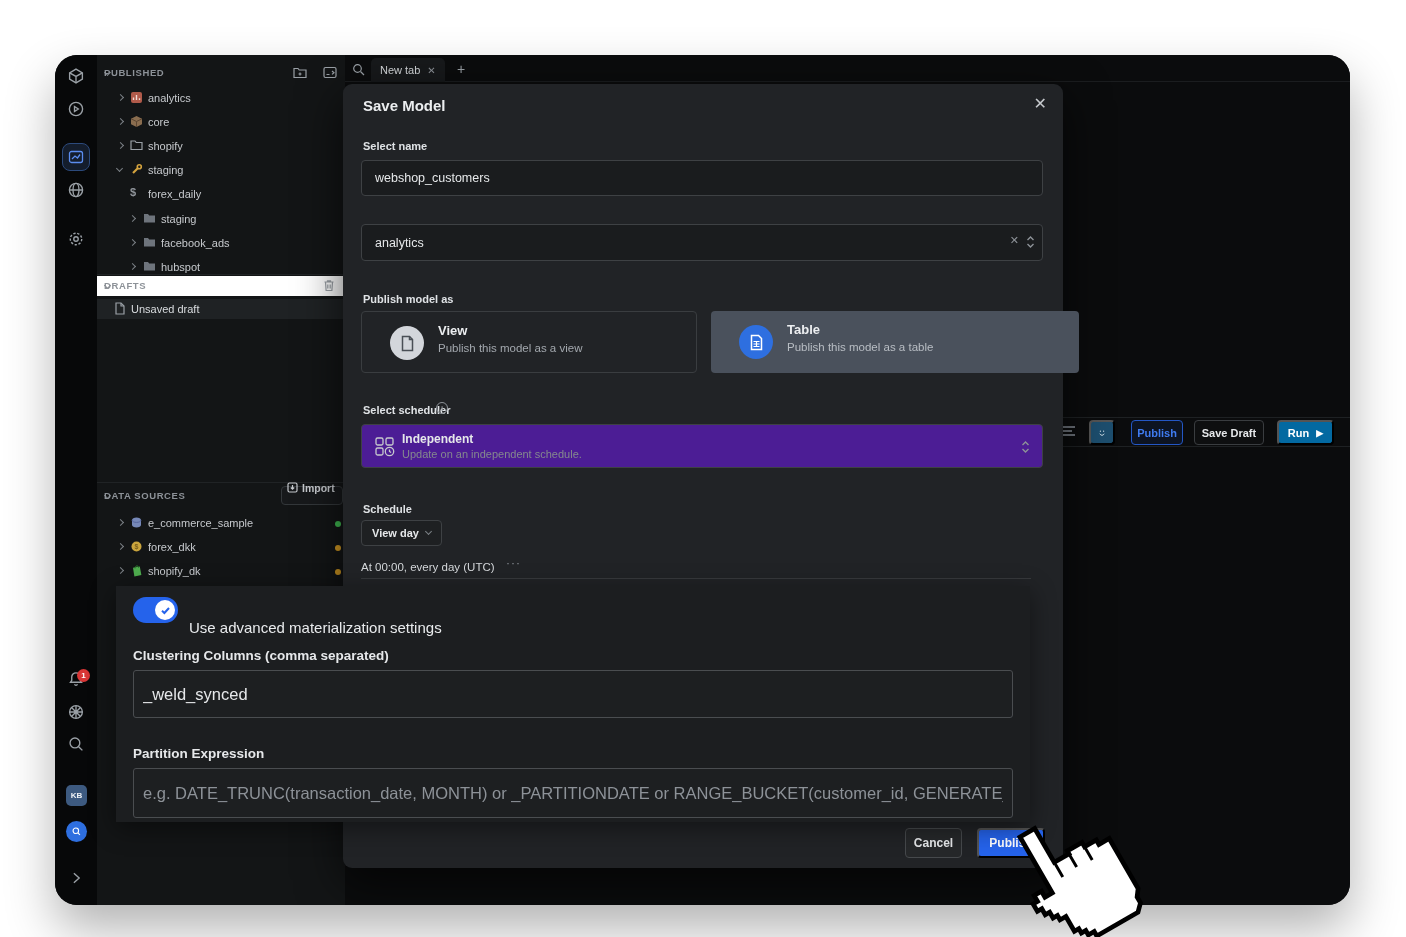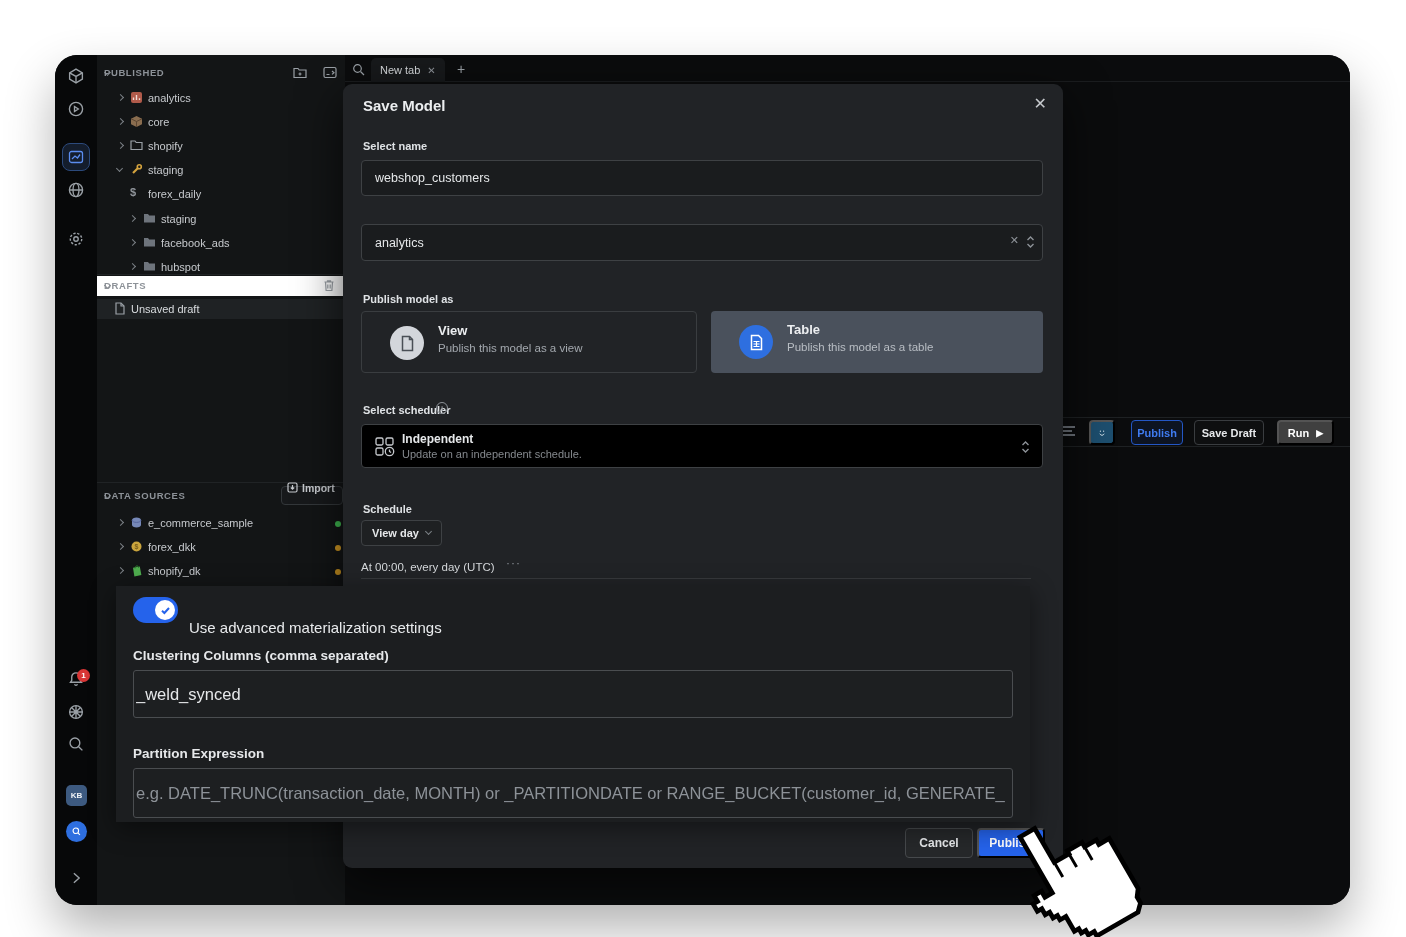--- a/index.html
+++ b/index.html
@@ -47,59 +47,59 @@
   .plus-tab{position:absolute;left:112px;top:7px;color:#9aa0a6;font-size:14px;line-height:14px;}
   .toolbar{position:absolute;left:716px;top:362px;width:289px;height:30px;border-top:1px solid #1e2123;border-bottom:1px solid #1e2123;}
   .tbtn{position:absolute;top:2px;height:25px;border-radius:4px;font-size:11px;font-weight:bold;display:flex;align-items:center;justify-content:center;}
   .lines-ic{position:absolute;left:2px;top:8px;width:12px;height:11px;}
   .lines-ic i{display:block;height:1.5px;background:#6e747c;margin-bottom:2.5px;}
   .lines-ic i:nth-child(1){width:12px}.lines-ic i:nth-child(2){width:9px}.lines-ic i:nth-child(3){width:12px}
   .ai-btn{left:28px;width:26px;background:#1d4e6e;}
   .ai-btn svg{width:14px;height:14px;stroke:#e8f2f8;fill:none;stroke-width:1.6;}
   .pub-ghost{left:70px;width:52px;background:#0d1422;border:1px solid #2457c5;color:#3f7bf0;}
   .savedraft{left:133px;width:70px;background:#0e0f10;border:1px solid #3a3d40;color:#e6e8ea;}
-  .run{left:216px;width:57px;background:#404040;color:#fff;gap:7px;}
+  .run{left:216px;width:57px;background:#0369a1;color:#fff;gap:7px;}
 
   
   .modal{position:absolute;left:288px;top:29px;width:720px;height:784px;background:#212326;border-radius:9px;box-shadow:0 14px 46px rgba(0,0,0,.65);z-index:5;}
   .m-title{position:absolute;left:20px;top:13px;font-size:15px;font-weight:bold;color:#eceef0;}
   .m-close{position:absolute;right:16px;top:10px;color:#c6c9cd;font-size:16px;}
   .m-lbl{position:absolute;font-size:11px;font-weight:bold;color:#dfe2e5;}
   .m-input{position:absolute;left:18px;width:682px;height:36px;background:#1a1c1e;border:1px solid #3e4144;border-radius:4px;color:#e6e8ea;font-size:12.5px;padding:0 13px;outline:none;}
   .sel-icons{position:absolute;right:30px;top:150px;color:#8d9298;font-size:11px;}
   .updown{position:absolute;width:9px;height:14px;}
   .updown svg{display:block;width:9px;height:14px;stroke:#8d9298;fill:none;stroke-width:1.4;}
   .card{position:absolute;top:227px;height:62px;border-radius:4px;}
   .card.view{left:18px;width:336px;background:#212326;border:1px solid #3a3d40;}
-  .card.table{left:368px;width:332px;background:#4a515c;}
+  .card.table{left:368px;width:368px;background:#4a515c;}
   .card .circ{position:absolute;left:28px;top:14px;width:34px;height:34px;border-radius:17px;display:flex;align-items:center;justify-content:center;}
   .card.view .circ{background:#d3d6db;}
   .card.table .circ{background:#2e6fe0;}
   .card .ct{position:absolute;left:76px;top:11px;font-size:13px;font-weight:bold;color:#eceef0;}
   .card .cd{position:absolute;left:76px;top:30px;font-size:11.5px;color:#b9bec4;}
   .card.view .cd{color:#a3a8ae;}
-  .sched-box{position:absolute;left:18px;top:340px;width:682px;height:44px;border:1px solid #3e4144;border-radius:4px;background:#000000;}
+  .sched-box{position:absolute;left:18px;top:340px;width:682px;height:44px;border:1px solid #3e4144;border-radius:4px;background:#4c1d95;}
   .sched-box .st{position:absolute;left:40px;top:7px;font-size:12px;font-weight:bold;color:#e6e8ea;}
   .sched-box .sd{position:absolute;left:40px;top:23px;font-size:11px;color:#85898e;}
   .everyday{position:absolute;left:18px;top:436px;height:26px;border:1px solid #3e4144;border-radius:4px;color:#e6e8ea;font-size:11px;font-weight:bold;display:flex;align-items:center;gap:7px;padding:0 10px;background:#1e2022;}
   .cron{position:absolute;left:18px;top:477px;font-size:11.5px;color:#d5d8db;}
   .cron-more{position:absolute;left:163px;top:472px;color:#8d9298;font-size:12px;letter-spacing:1px;}
   .m-div{position:absolute;left:18px;top:494px;width:670px;border-top:1px solid #37393c;}
   .m-btn{position:absolute;top:744px;height:30px;border-radius:4px;font-size:12px;font-weight:bold;display:flex;align-items:center;justify-content:center;}
-  .cancel{left:562px;width:68px;background:#26282a;border:1px solid #46494c;color:#e6e8ea;}
+  .cancel{left:562px;width:57px;background:#26282a;border:1px solid #46494c;color:#e6e8ea;}
   .publish{left:634px;width:68px;background:#2563eb;color:#fff;}
 
   
   .adv{position:absolute;left:61px;top:531px;width:914px;height:236px;background:#1c1e20;z-index:6;box-shadow:0 6px 24px rgba(0,0,0,.45);}
   .toggle{position:absolute;left:17px;top:11px;width:45px;height:26px;border-radius:13px;background:#2563eb;}
   .knob{position:absolute;right:3px;top:3px;width:20px;height:20px;border-radius:10px;background:#fff;display:flex;align-items:center;justify-content:center;}
   .knob svg{width:11px;height:11px;stroke:#2563eb;fill:none;stroke-width:2;}
   .adv .tog-lbl{position:absolute;left:73px;top:17px;font-size:15px;color:#e9ebed;margin-top:16px;}
   .adv .a-lbl{position:absolute;left:17px;font-size:13.5px;font-weight:bold;color:#e6e8ea;}
-  .a-input{position:absolute;left:17px;width:880px;height:48px;background:#1d1f21;border:1px solid #4a4d50;border-radius:3px;color:#e6e8ea;font-size:16.5px;padding:0 2px;outline:none;white-space:nowrap;overflow:hidden;}
+  .a-input{position:absolute;left:17px;width:880px;height:48px;background:#1d1f21;border:1px solid #4a4d50;border-radius:3px;color:#e6e8ea;font-size:16.5px;padding:0 9px;outline:none;white-space:nowrap;overflow:hidden;}
   .a-input::placeholder{color:#8d9298;}
 
   
   .cursor{position:absolute;left:952px;top:820px;z-index:20;overflow:visible;}
 </style>
 </head>
 <body>
 
 <div class="page">
  <div class="app">

